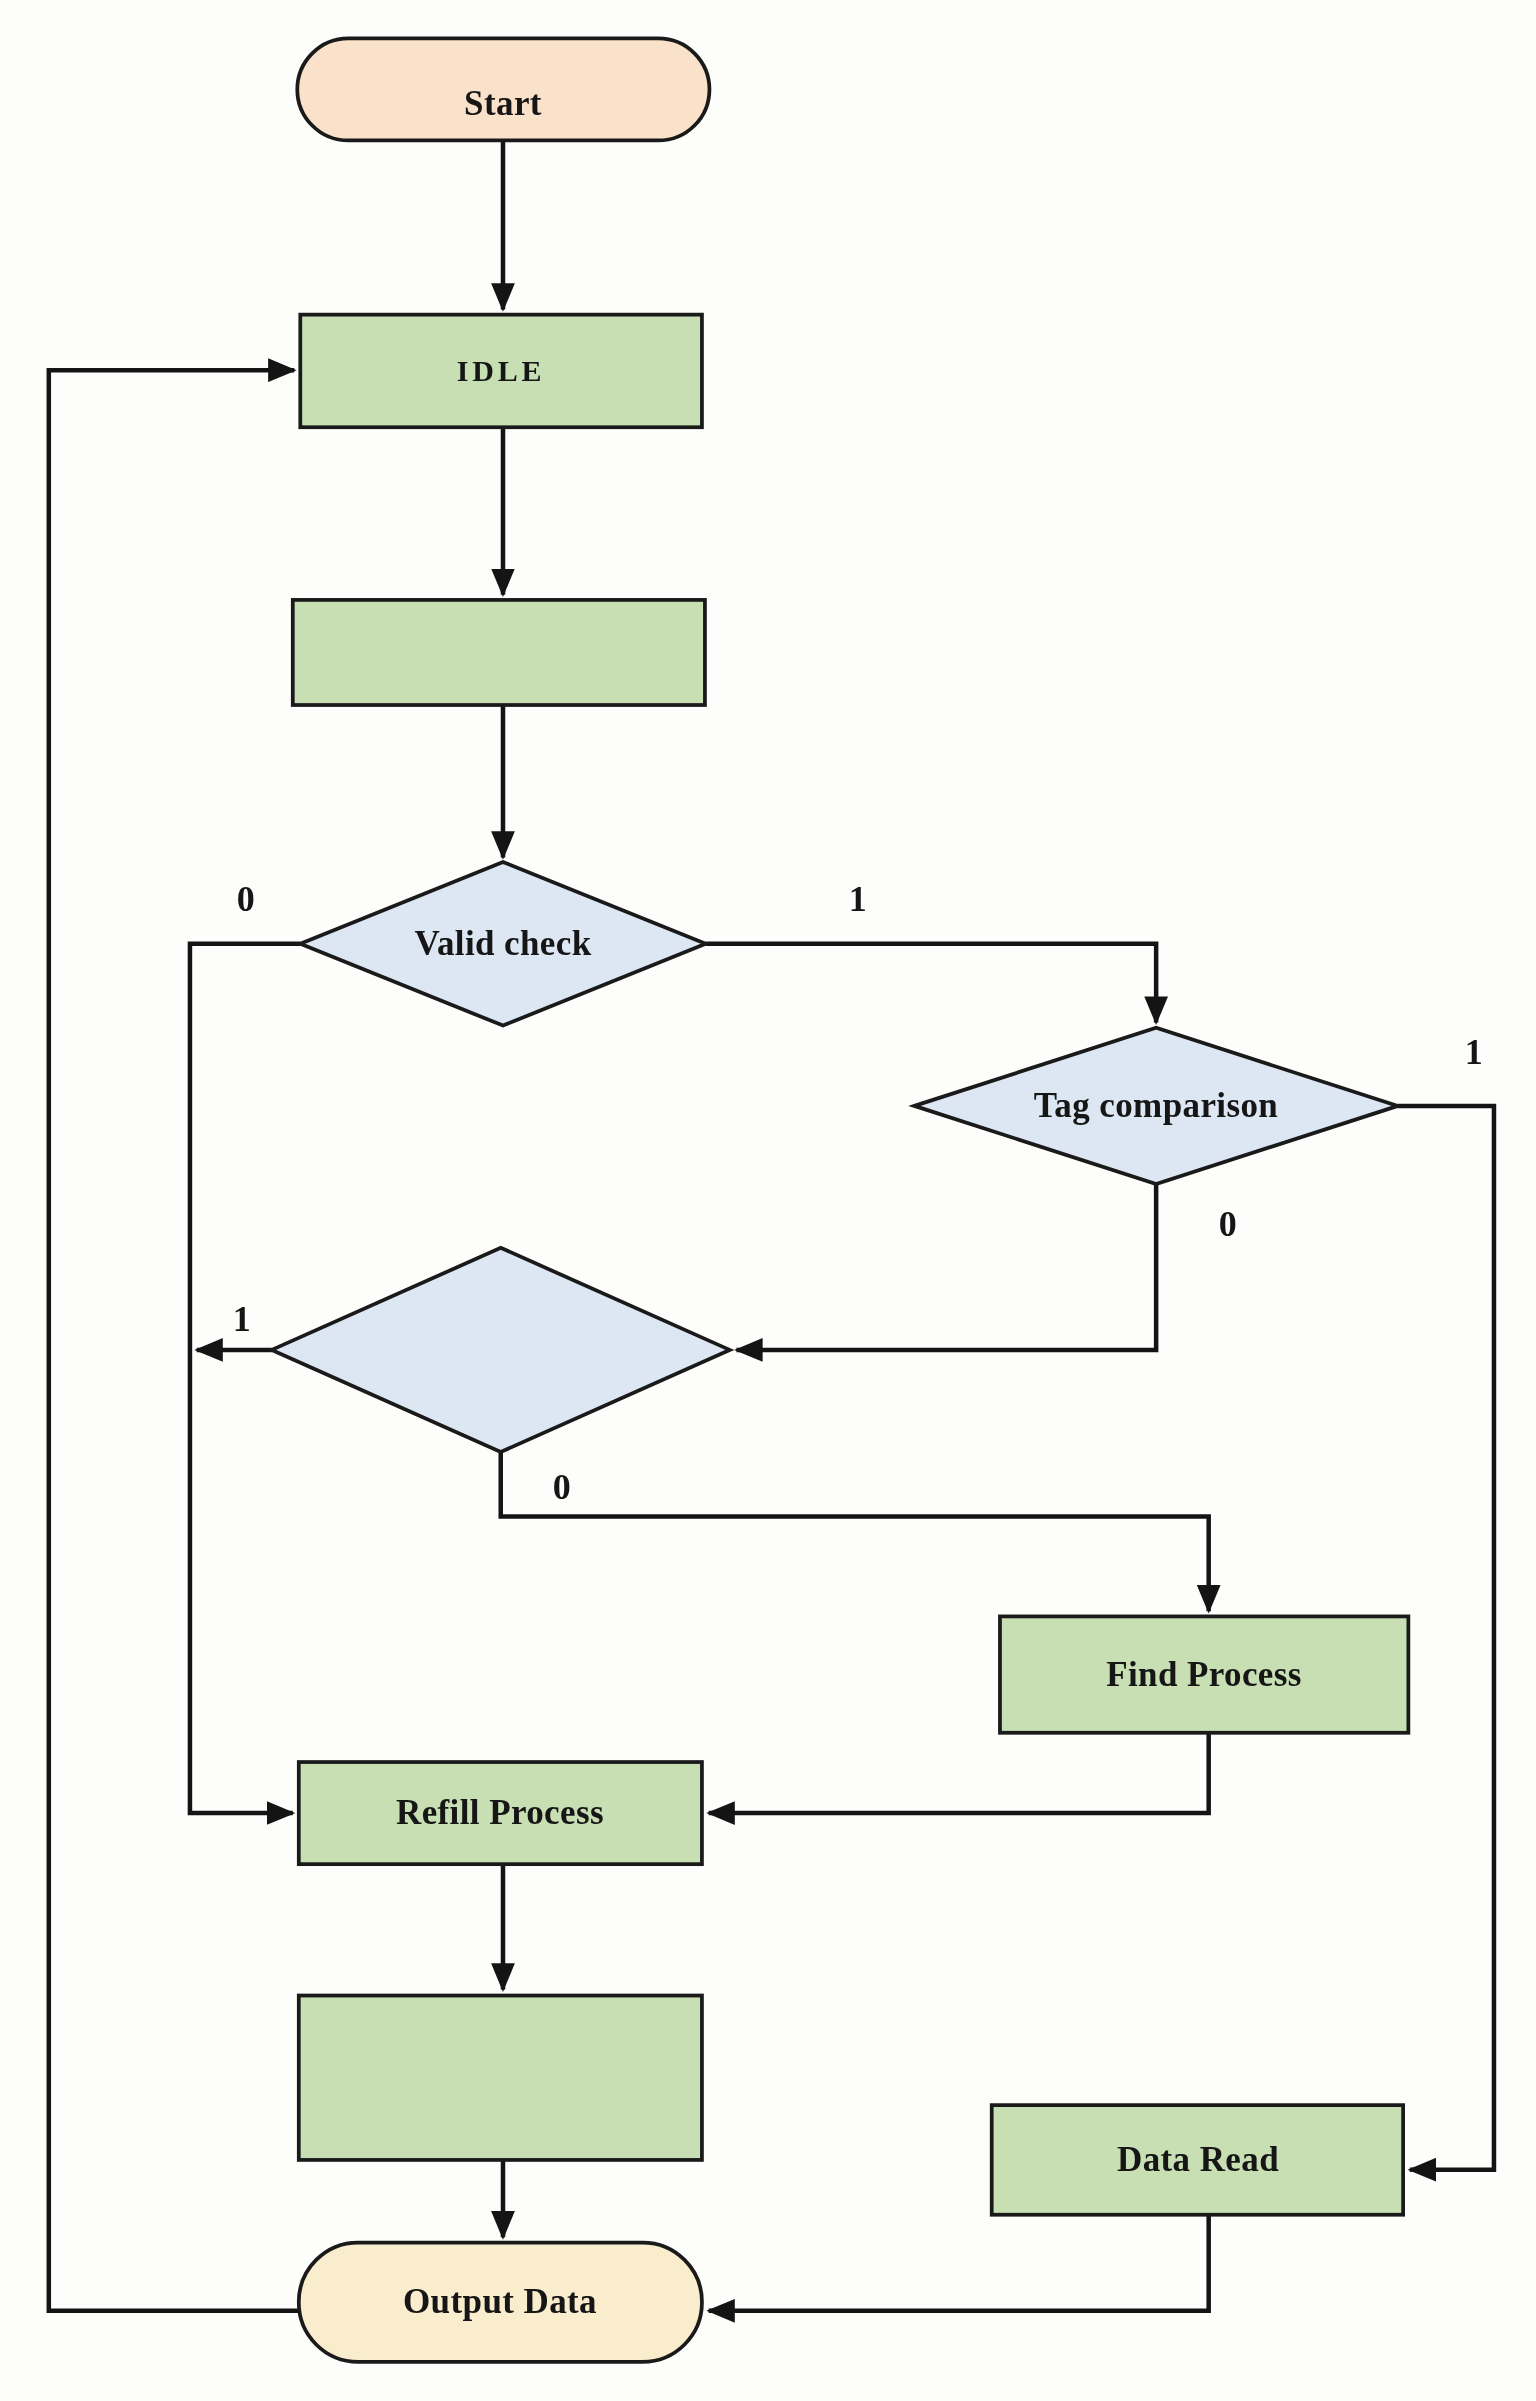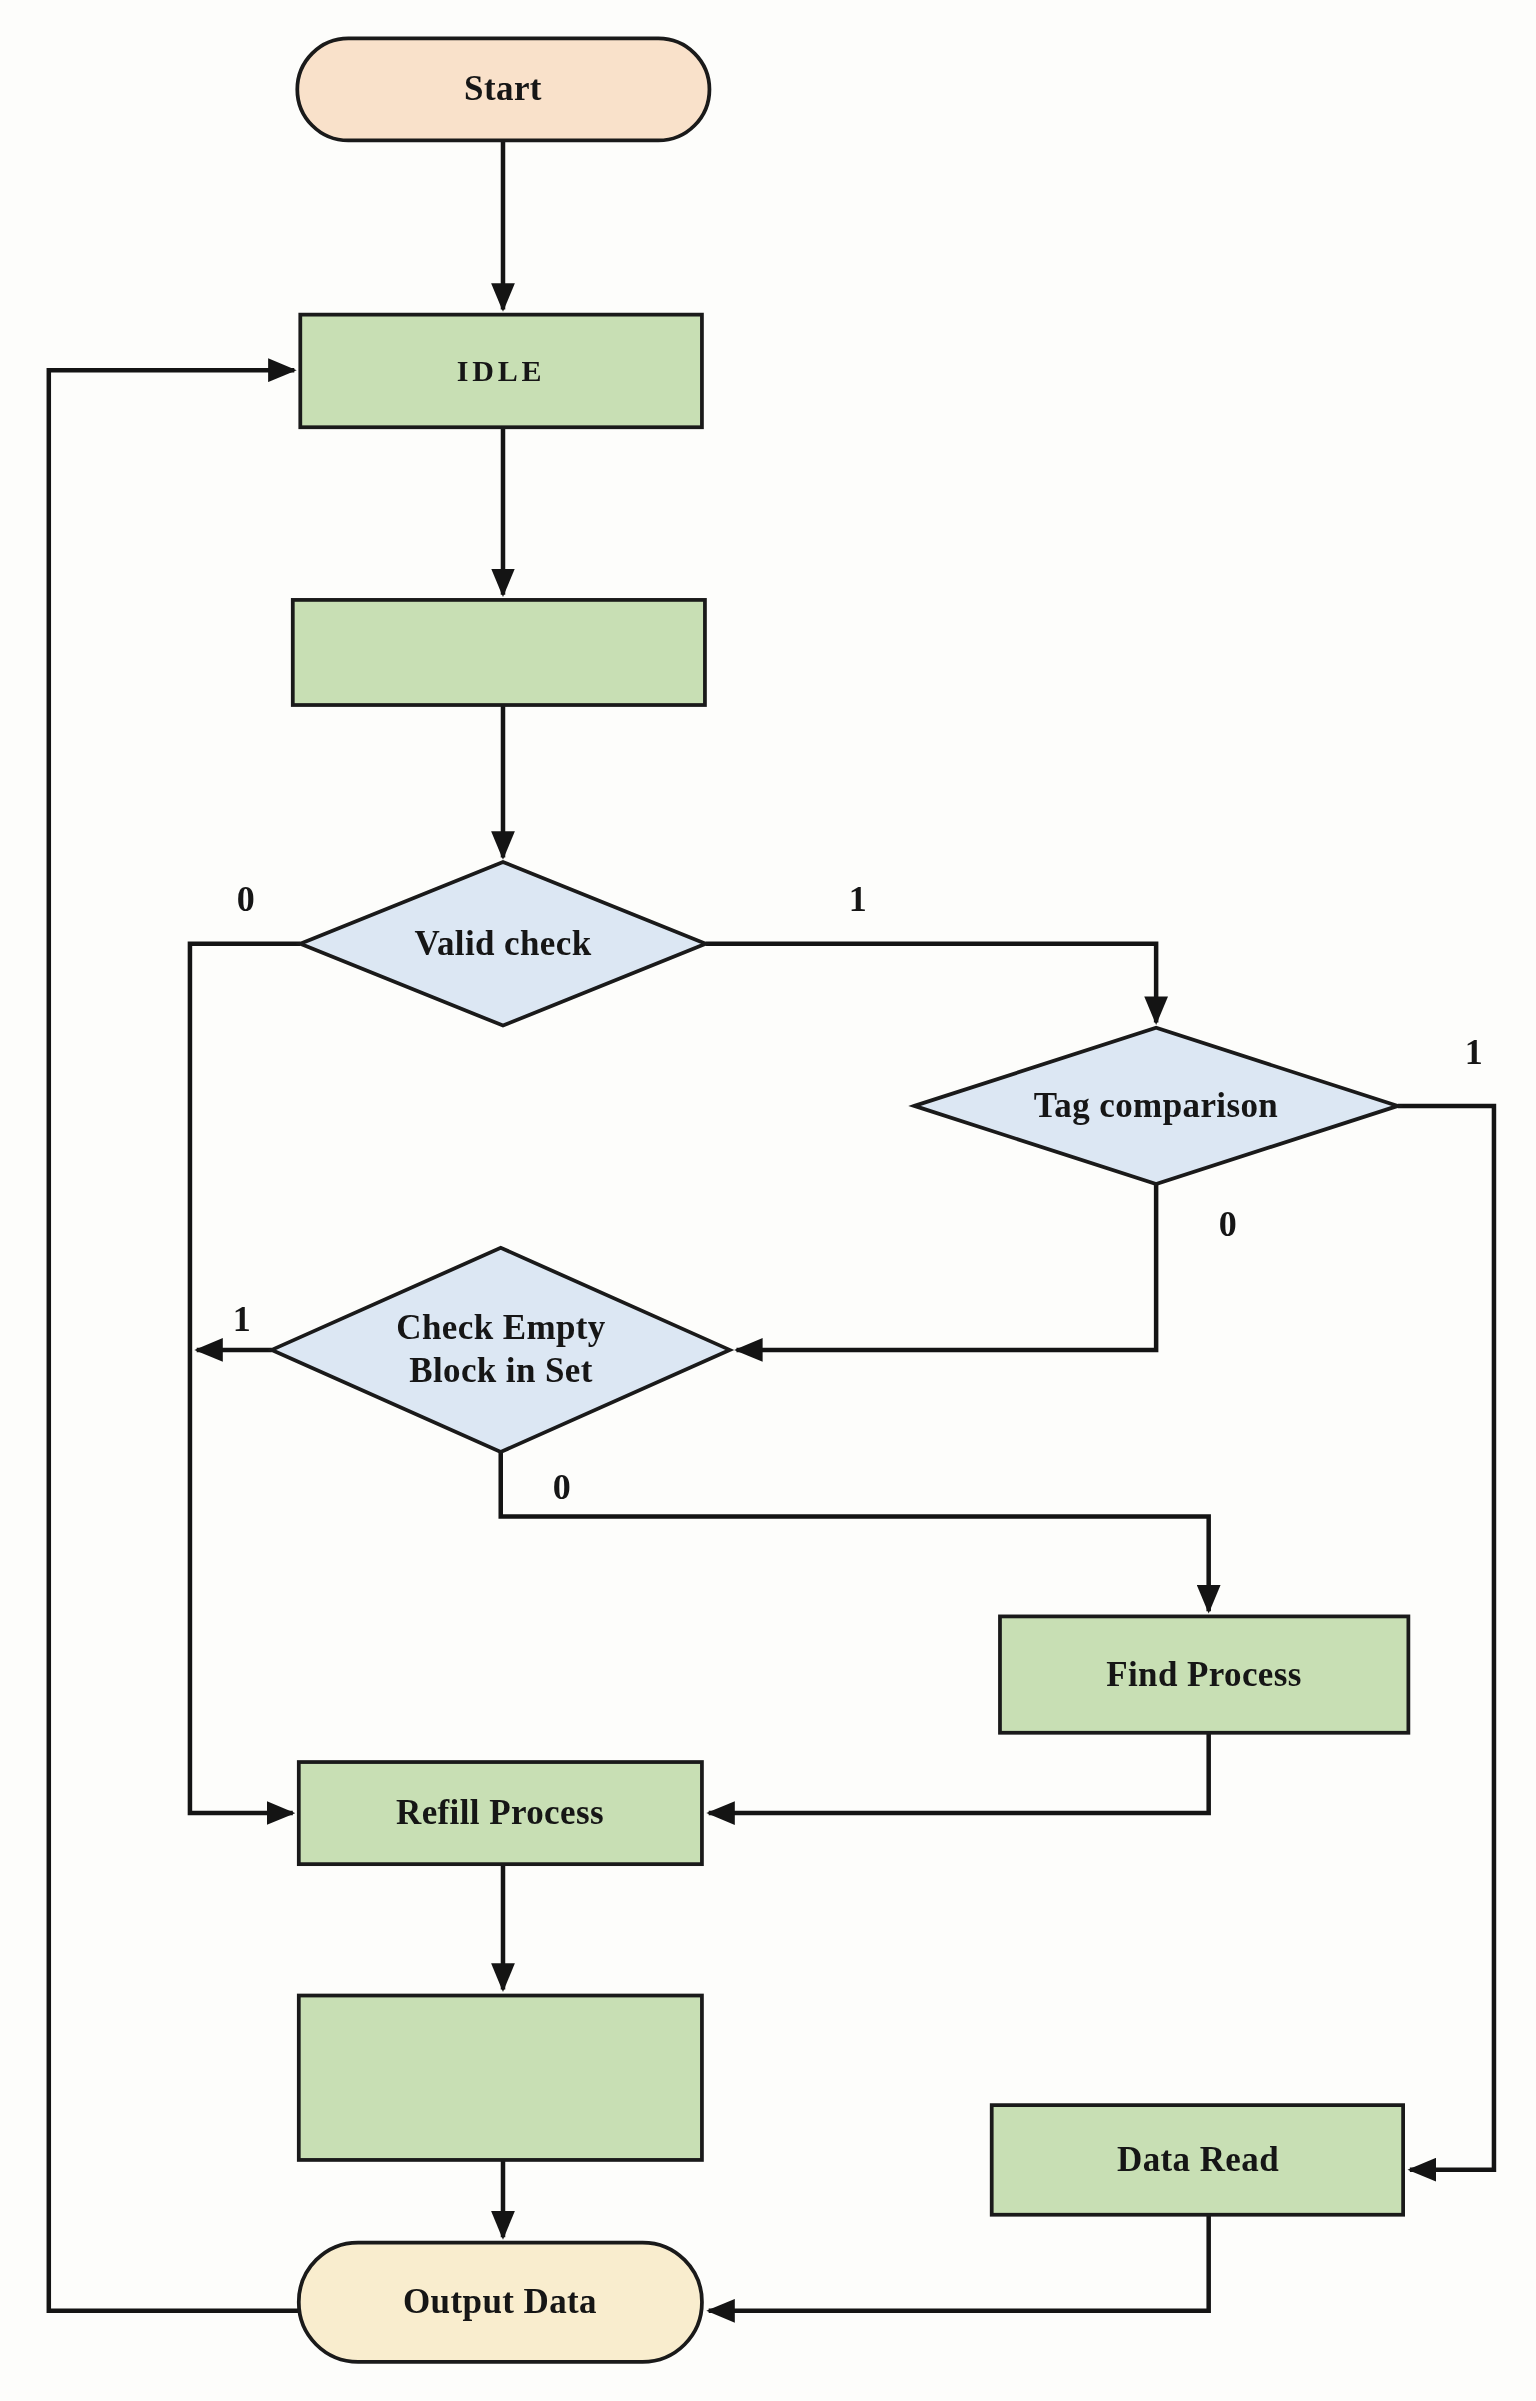--- a/index.html
+++ b/index.html
@@ -75,26 +75,24 @@
     <polygon class="shape" points="400,1257 670,1148 940,1257 670,1366" fill="#dce7f3"></polygon>
     <polygon class="shape" points="1218,1473 1540,1369 1862,1473 1540,1577" fill="#dce7f3"></polygon>
     <polygon class="shape" points="362,1798 667,1662 972,1798 667,1934" fill="#dce7f3"></polygon>
     <rect class="shape" x="1332" y="2153" width="544" height="155" fill="#c8dfb4"></rect>
     <rect class="shape" x="398" y="2347" width="537" height="136" fill="#c8dfb4"></rect>
     <rect class="shape" x="398" y="2658" width="537" height="219" fill="#c8dfb4"></rect>
     <rect class="shape" x="1321" y="2804" width="548" height="146" fill="#c8dfb4"></rect>
     <rect class="shape" x="398" y="2987" width="537" height="159" rx="79" ry="79" fill="#f9edce"></rect>
   </svg>
 
-  <div class="label node-label" style="left:503px; top:89px;text-align:center;">Start</div>
+  <div class="label node-label" style="left:503px; top:104px;text-align:center;">Start</div>
   <div class="label idle-label" style="left:501px; top:371px;">IDLE</div>
   <div class="label node-label" style="left:503px; top:944px;">Valid check</div>
   <div class="label node-label" style="left:1156px; top:1106px;text-align:center;">Tag comparison</div>
-  <div class="label node-label" style="left:501px; top:1350px;">Check Empty
-Block in Set</div>
   <div class="label node-label" style="left:1204px; top:1675px;">Find Process</div>
   <div class="label node-label" style="left:500px; top:1813px;">Refill Process</div>
   <div class="label node-label" style="left:1198px; top:2160px;">Data Read</div>
   <div class="label node-label" style="left:500px; top:2302px;">Output Data</div>
 
   <div class="label branch-label" style="left:246px; top:900px;">0</div>
   <div class="label branch-label" style="left:858px; top:900px;">1</div>
   <div class="label branch-label" style="left:1474px; top:1053px;">1</div>
   <div class="label branch-label" style="left:1228px; top:1225px;">0</div>
   <div class="label branch-label" style="left:242px; top:1320px;">1</div>

